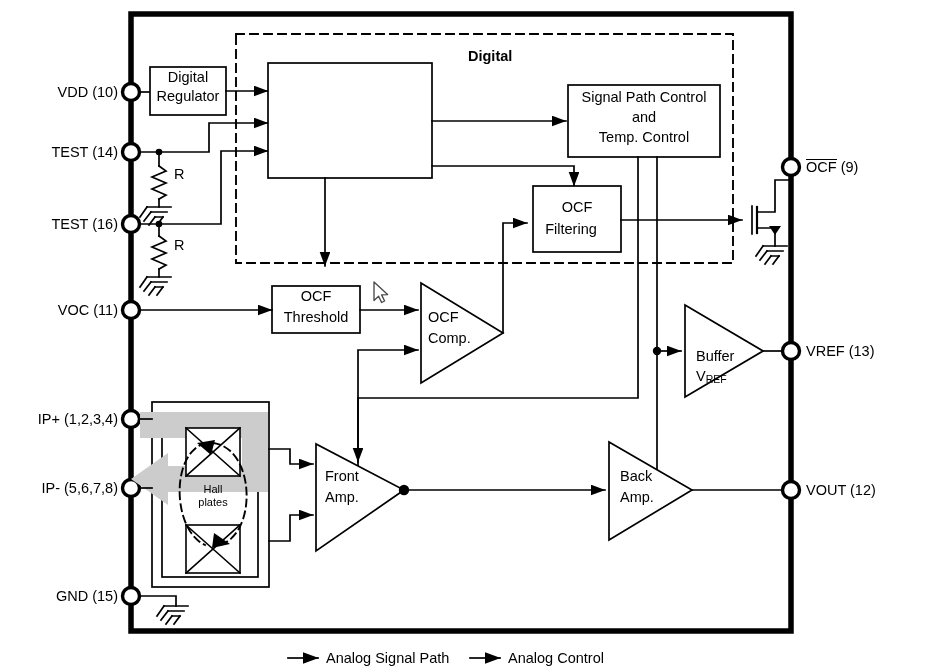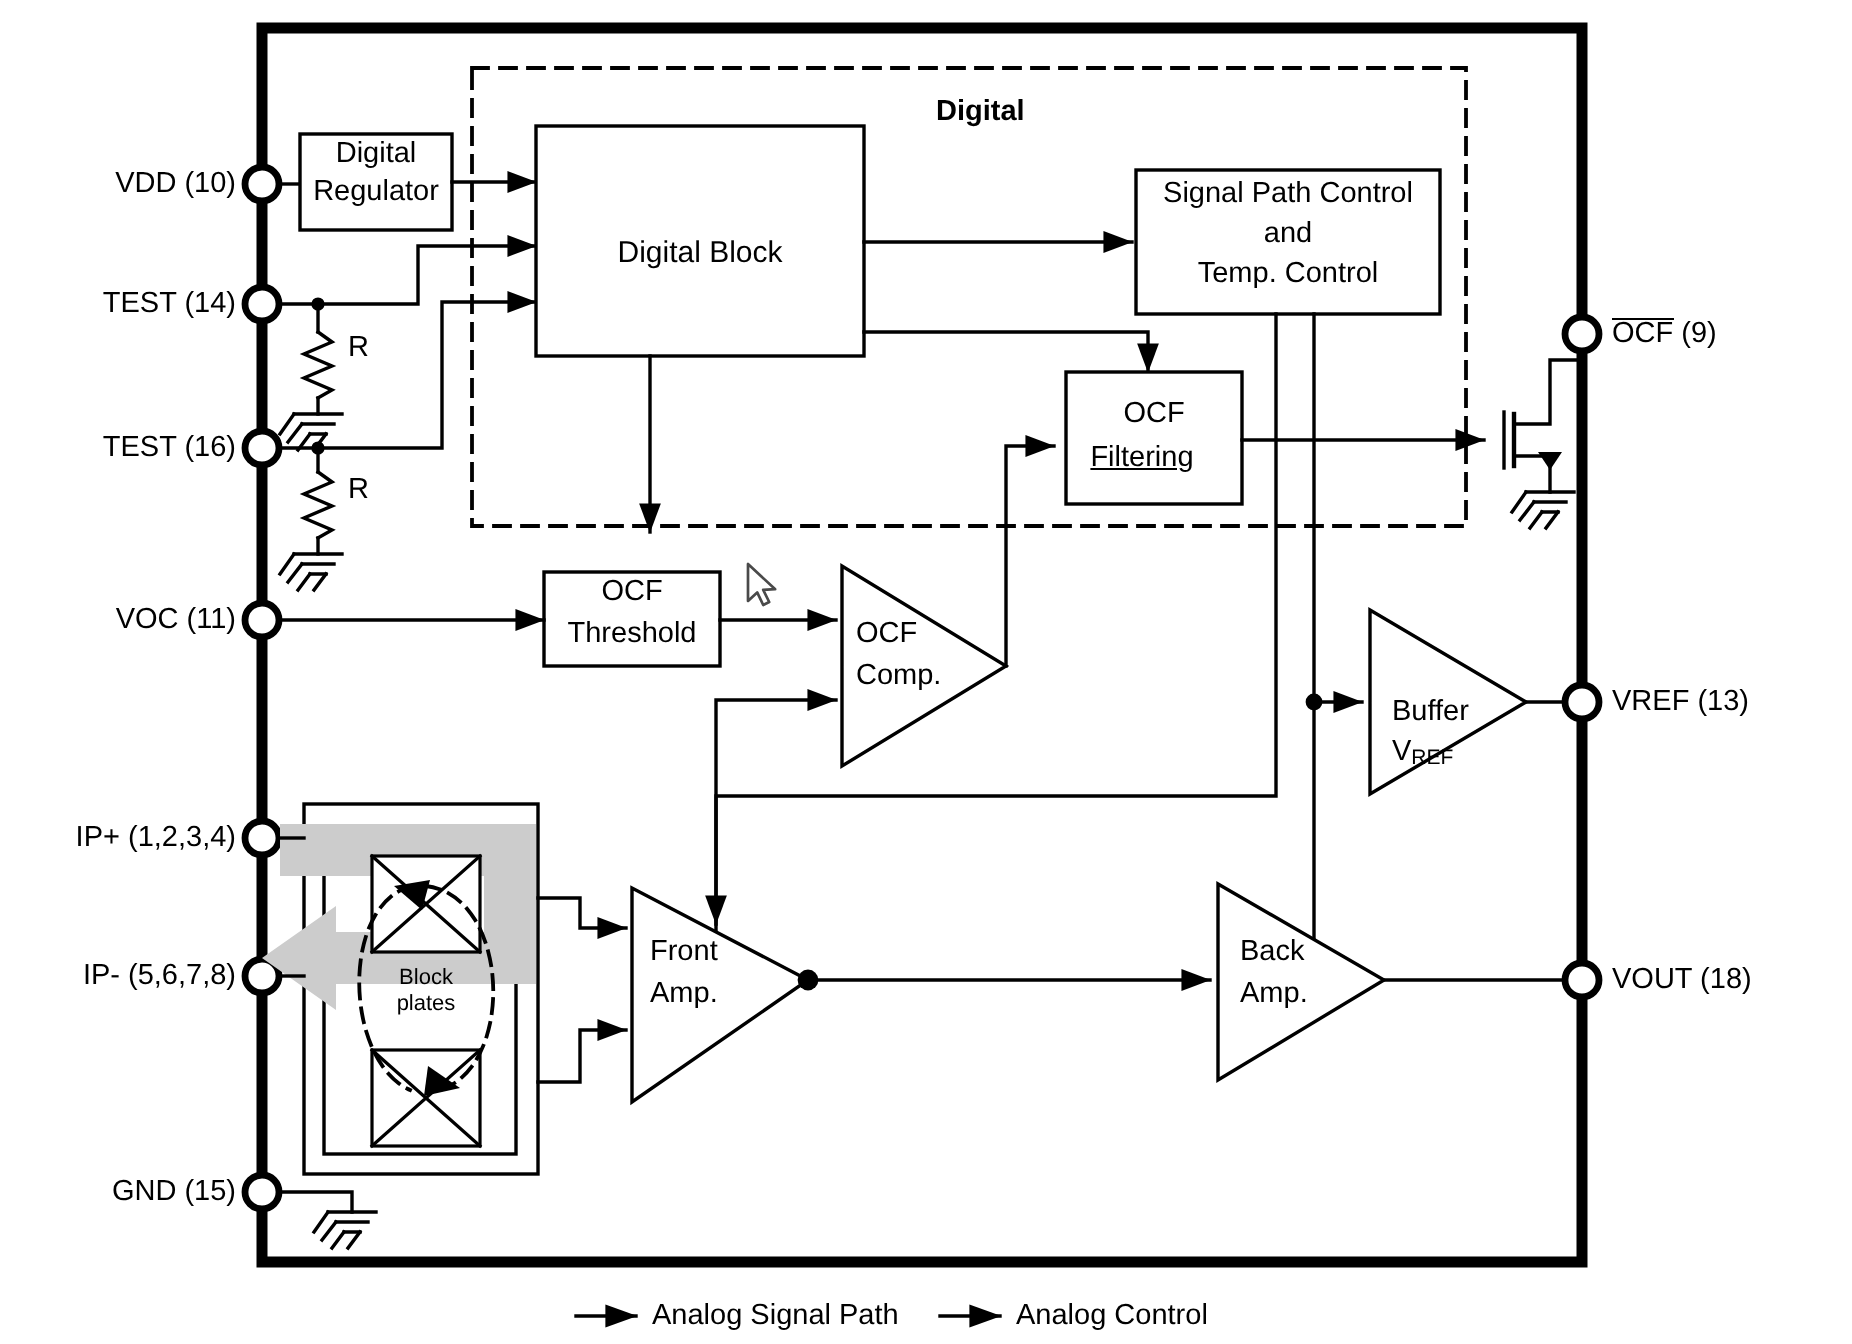--- a/index.html
+++ b/index.html
@@ -180,53 +180,52 @@
 <div class="lbl r" style="left:0px;  top:84px;  width:118px;">VDD (10)</div>
 <div class="lbl r" style="left:0px;  top:144px; width:118px;">TEST (14)</div>
 <div class="lbl r" style="left:0px;  top:216px; width:118px;">TEST (16)</div>
 <div class="lbl r" style="left:0px;  top:302px; width:118px;">VOC (11)</div>
 <div class="lbl r" style="left:0px;  top:411px; width:118px;">IP+ (1,2,3,4)</div>
 <div class="lbl r" style="left:0px;  top:480px; width:118px;">IP- (5,6,7,8)</div>
 <div class="lbl r" style="left:0px;  top:588px; width:118px;">GND (15)</div>
 
 <div class="lbl" style="left:806px; top:159px;"><span class="ovl">OCF</span><span> (9)</span></div>
 <div class="lbl" style="left:806px; top:343px;">VREF (13)</div>
-<div class="lbl" style="left:806px; top:482px;">VOUT (18)</div>
+<div class="lbl" style="left:806px; top:482px;">VOUT (12)</div>
 
 <div class="lbl" style="left:174px; top:166px;">R</div>
 <div class="lbl" style="left:174px; top:237px;">R</div>
 
 <div class="lbl bold" style="left:468px; top:48px;">Digital</div>
 
 <div class="lbl c" style="left:150px; top:69px; width:76px;">Digital</div>
 <div class="lbl c" style="left:150px; top:88px; width:76px;">Regulator</div>
 
-<div class="lbl c" style="left:268px; top:119px; width:164px; font-size:15px;">Digital Block</div>
 
 <div class="lbl c" style="left:568px; top:89px;  width:152px;">Signal Path Control</div>
 <div class="lbl c" style="left:568px; top:109px; width:152px;">and</div>
 <div class="lbl c" style="left:568px; top:129px; width:152px;">Temp. Control</div>
 
 <div class="lbl c" style="left:533px; top:199px; width:88px;">OCF</div>
-<div class="lbl c" style="left:533px; top:221px; width:76px;text-decoration:underline;">Filtering</div>
+<div class="lbl c" style="left:533px; top:221px; width:76px;">Filtering</div>
 
 <div class="lbl c" style="left:272px; top:288px; width:88px;">OCF</div>
 <div class="lbl c" style="left:272px; top:309px; width:88px;">Threshold</div>
 
 <div class="lbl" style="left:428px; top:309px;">OCF</div>
 <div class="lbl" style="left:428px; top:330px;">Comp.</div>
 
 <div class="lbl" style="left:696px; top:327px;margin-top:41px;"><span>V</span><span class="sub">REF</span></div>
 <div class="lbl" style="left:696px; top:348px;">Buffer</div>
 
 <div class="lbl" style="left:325px; top:468px;">Front</div>
 <div class="lbl" style="left:325px; top:489px;">Amp.</div>
 
 <div class="lbl" style="left:620px; top:468px;">Back</div>
 <div class="lbl" style="left:620px; top:489px;">Amp.</div>
 
-<div class="lbl c sm" style="left:175px; top:483px; width:76px;">Block</div>
+<div class="lbl c sm" style="left:175px; top:483px; width:76px;">Hall</div>
 <div class="lbl c sm" style="left:175px; top:496px; width:76px;">plates</div>
 
 <div class="lbl" style="left:326px; top:650px;">Analog Signal Path</div>
 <div class="lbl" style="left:508px; top:650px;">Analog Control</div>
 
 </div>
 
 </body></html>

